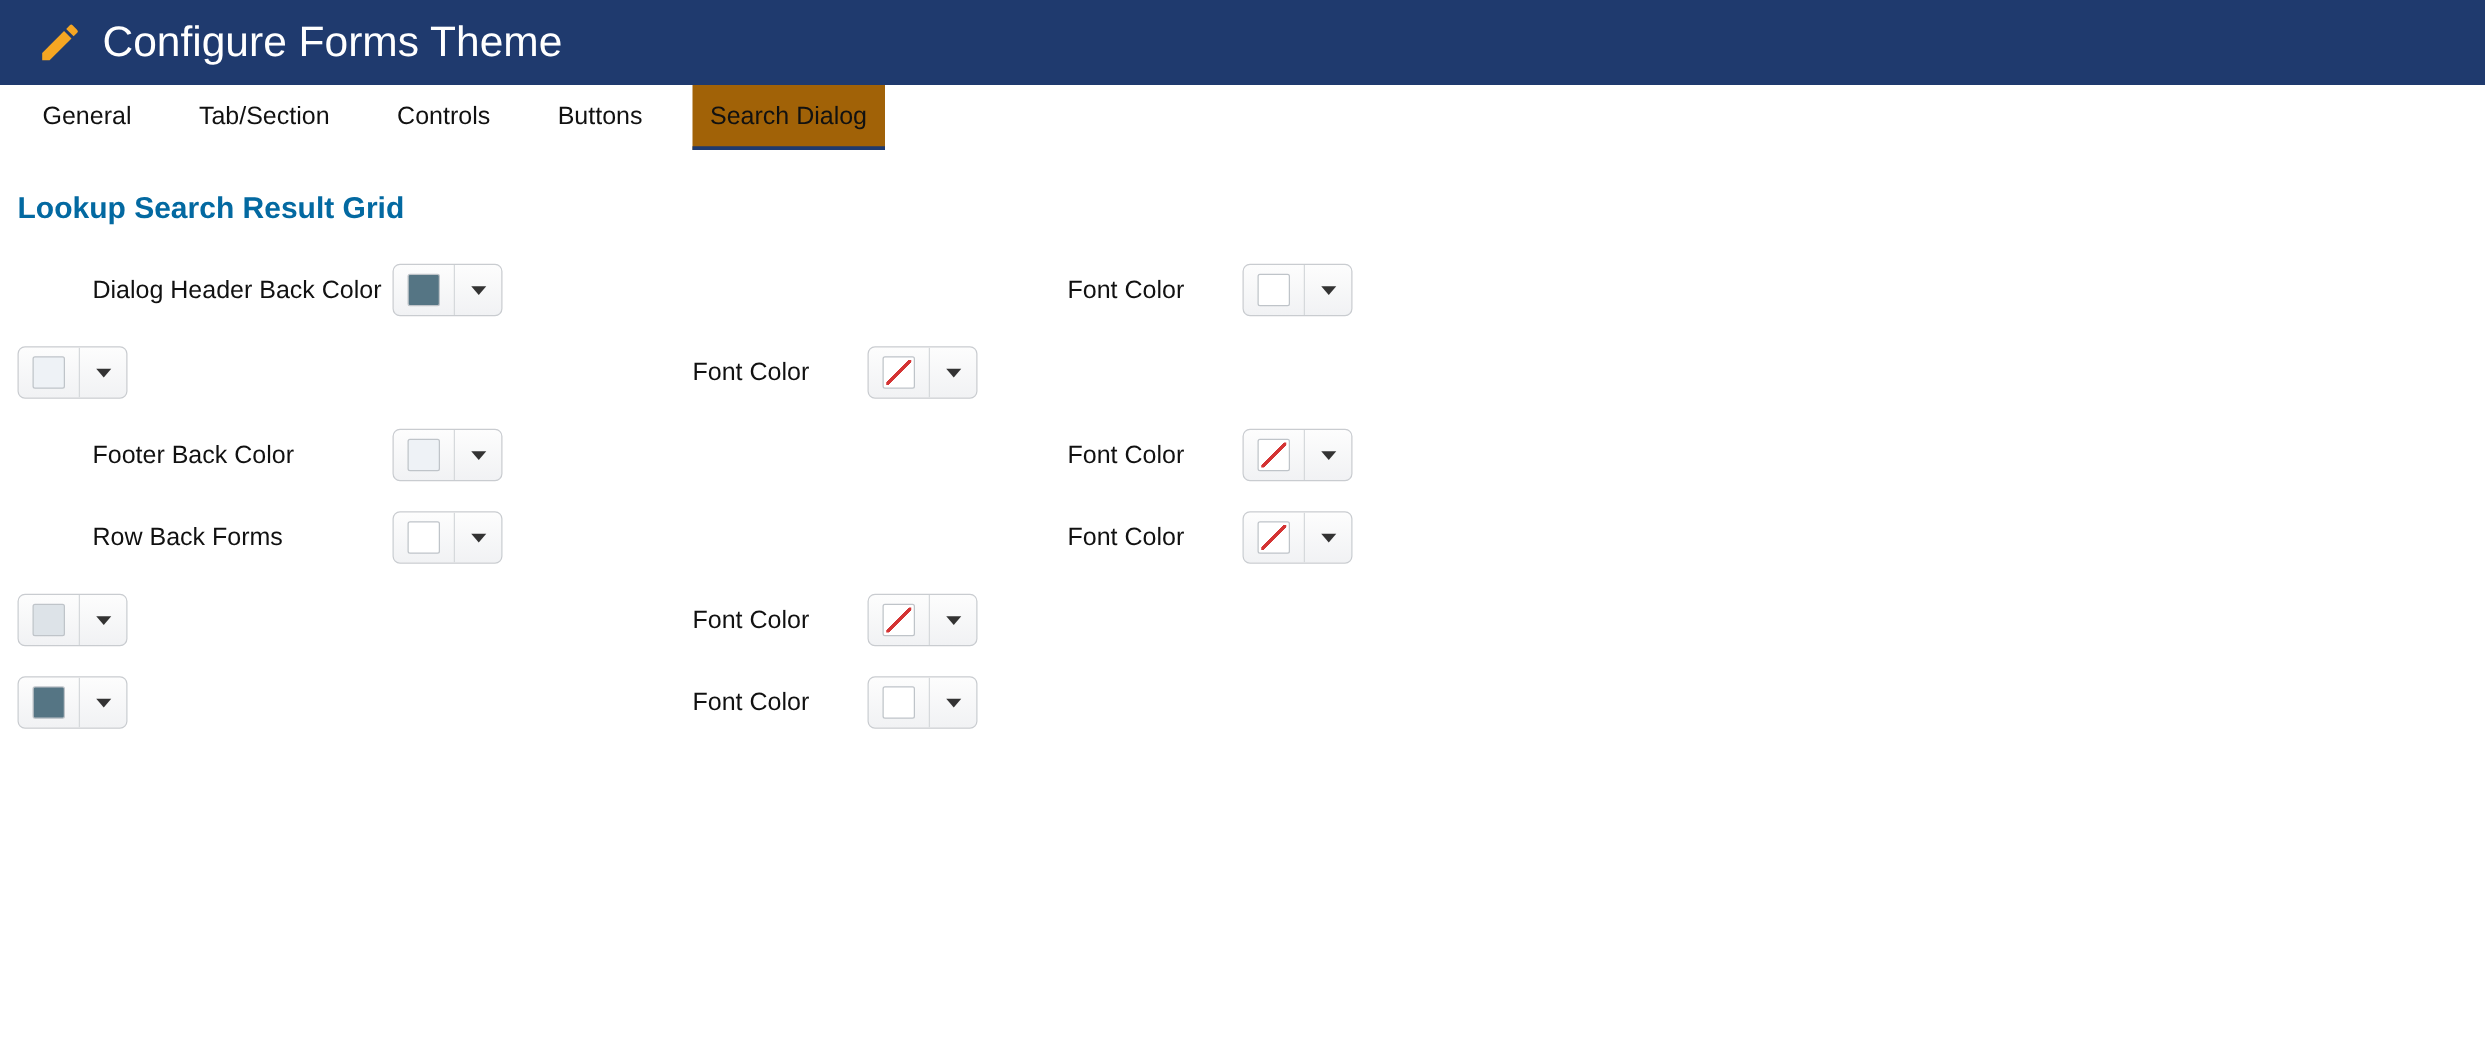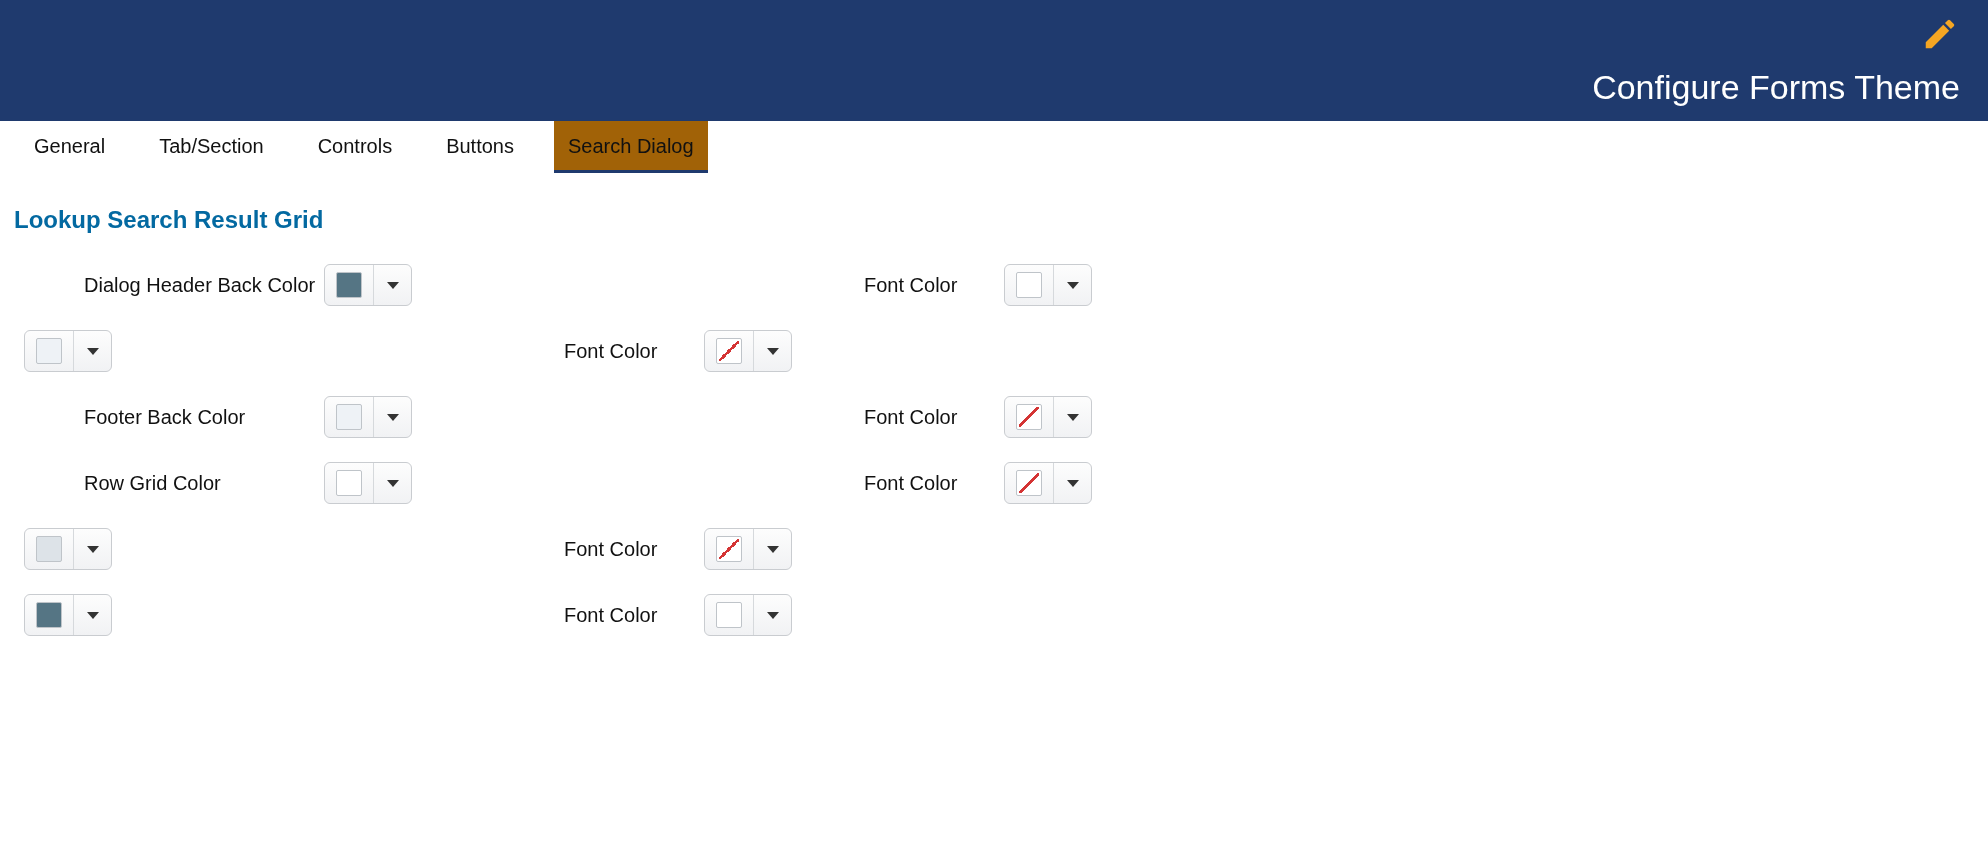--- a/index.html
+++ b/index.html
@@ -2,23 +2,22 @@
 <html><head>
   <meta charset="utf-8">
   <style>
     * { box-sizing: border-box; margin: 0; padding: 0; }
     body { font-family: "Segoe UI", Arial, sans-serif; background: #ffffff; color: #111; }
     .header-bar {
       background: #1f3a6e;
       color: #ffffff;
       padding: 14px 28px;
       display: flex;
-      align-items: flex-end;
+      align-items: center;
       gap: 14px;
-      flex-direction: column;
     }
     .header-bar .icon { width: 40px; height: 40px; display: inline-flex; align-items: center; justify-content: center; }
     .header-bar h1 { font-size: 34px; font-weight: 400; }
     .tabs {
       display: flex;
       gap: 26px;
       padding: 0 20px;
       border-bottom: 1px solid #fff;
       font-size: 20px;
     }
@@ -31,21 +30,21 @@
       background: #a16207;
       border-bottom: 3px solid #1f3a6e;
       color: #111;
     }
     .section-title {
       color: #0369a1;
       font-size: 24px;
       font-weight: 700;
       padding: 32px 14px 18px;
     }
-    .form-rows { padding: 0 24px; }
+    .form-rows { padding: 0 14px; }
     .row {
       display: flex;
       align-items: center;
       padding: 12px 0;
     }
     .left-label {
       width: 300px;
       padding-left: 60px;
       font-size: 20px;
     }
@@ -174,21 +173,21 @@
       <div class="right-picker"><div class="color-picker">
           <div class="swatch-slot">
             <div class="swatch none"></div>
           </div>
           <div class="caret-slot">
             <div class="caret"></div>
           </div>
         </div></div>
     </div>
     <div class="row">
-      <div class="left-label">Row Grid Color</div>
+      <div class="left-label">Row Back Forms</div>
       <div class="left-picker"><div class="color-picker">
           <div class="swatch-slot">
             <div class="swatch" style="background: rgb(255, 255, 255);"></div>
           </div>
           <div class="caret-slot">
             <div class="caret"></div>
           </div>
         </div></div>
       <div class="right-label">Font Color</div>
       <div class="right-picker"><div class="color-picker">

